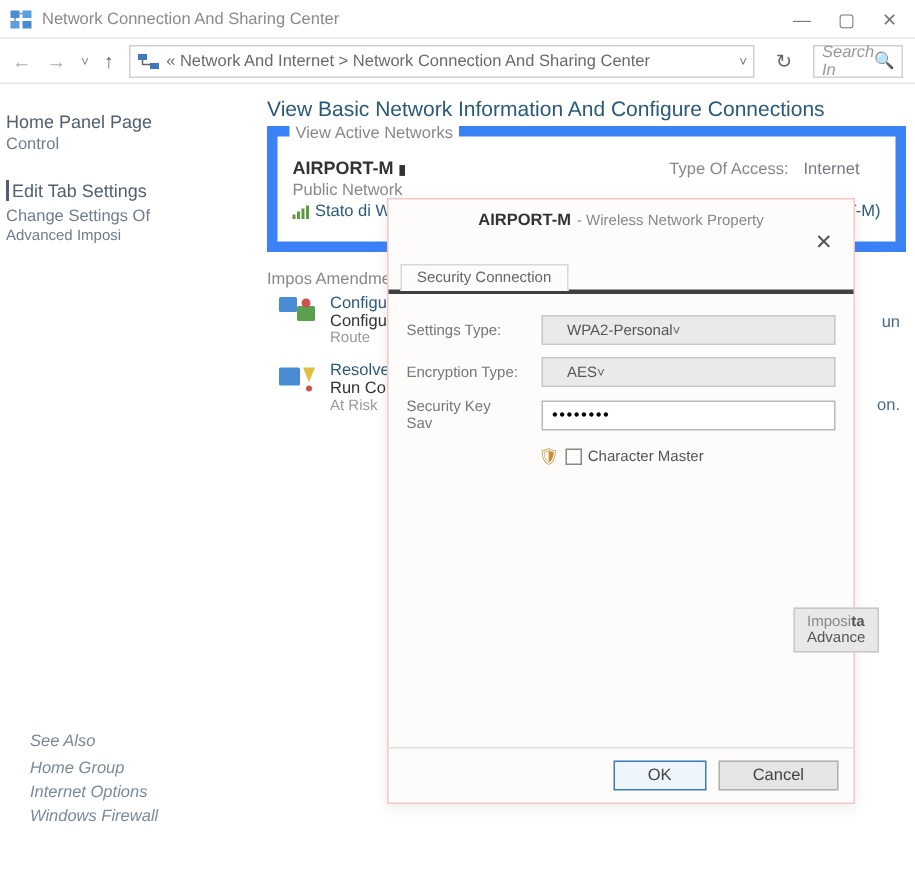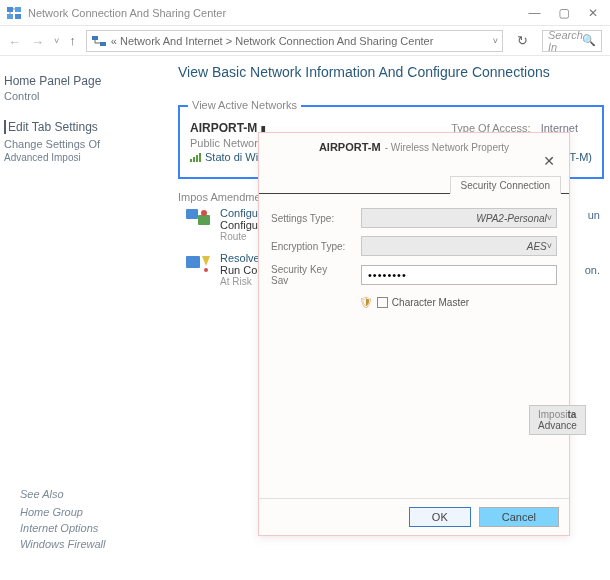--- a/index.html
+++ b/index.html
@@ -28,22 +28,22 @@
     .sidebar { width: 172px; padding: 10px 12px 10px 4px; color: #6f7d8c; }
     .sidebar .home { color: #506070; font-size: 12px; margin-top: 8px; }
     .sidebar .link { color: #6f7d8c; font-size: 11px; margin-top: 2px; }
     .sidebar .section { margin-top: 18px; }
     .sidebar .edit { color: #506070; font-size: 12px; border-left: 2px solid #506070; padding-left: 2px; display: inline-block; }
     .sidebar .bottom { position: absolute; bottom: 30px; left: 20px; }
     .sidebar .bottom div { margin-top: 4px; color: #7b8a99; font-style: italic; }
     .sidebar .seealso { color: #8c9aa8; font-size: 11px; margin-bottom: 6px; }
 
     .main { flex: 1; padding: 8px 6px; position: relative; }
-    .heading { color: #2a5a7a; font-size: 14px; font-weight: 400; margin-bottom: 25px; }
-    .fieldset { border: 2px solid #3b82f6; padding: 8px 10px 14px; position: relative; }
+    .heading { color: #2a5a7a; font-size: 14px; font-weight: 400; margin-bottom: 4px; }
+    .fieldset { border: 7px solid #3b82f6; padding: 8px 10px 14px; position: relative; }
     .legend { position: absolute; top: -8px; left: 8px; background: #fff; padding: 0 4px; color: #888; font-size: 11px; }
 
     .netrow { display: flex; align-items: baseline; margin-top: 6px; }
     .ssid { font-size: 12px; font-weight: 600; color: #333; margin-bottom: 2px; }
     .pub { color: #888; font-size: 11px; }
     .access { color: #888; font-size: 11px; margin-left: auto; padding-right: 10px; }
     .internet { color: #778; font-size: 11px; padding-right: 14px; }
 
     .statusline { display: flex; align-items: center; gap: 4px; margin-top: 2px; font-size: 11px; color: #6aa; }
     .statuslink { color: #2a5a7a; margin-left: auto; font-size: 11px; }
@@ -56,34 +56,34 @@
     .itemtext .t2 { color: #999; font-size: 10px; }
     .rightcol { color: #4a6a8a; font-size: 11px; margin-left: 40px; margin-top: -2px; }
 
     
     .dialog { position: absolute; left: 258px; top: 132px; width: 312px; height: 404px; background: #fdfcfb; border: 1px solid #f0c8c8; box-shadow: 0 2px 8px rgba(150,100,100,0.15); display: flex; flex-direction: column; }
     .dlg-title { display: flex; align-items: center; padding: 8px 10px 6px; flex-direction: column; }
     .dlg-tt { font-size: 11px; color: #333; }
     .dlg-tt b { font-weight: 600; }
     .dlg-sub { color: #888; font-size: 10px; margin-left: 4px; }
     .dlg-close { margin-left: auto; font-size: 14px; color: #555; padding: 0 4px; }
-    .dlg-tabs { display: flex; border-bottom: 1px solid #404040; padding: 0 8px; justify-content: flex-end; }
+    .dlg-tabs { display: flex; border-bottom: 3px solid #404040; padding: 0 8px; }
     .dlg-tab { border: 1px solid #d8d8d8; border-bottom: 1px solid #fdfcfb; background: #fdfcfb; padding: 3px 10px 2px; font-size: 10px; color: #666; position: relative; top: 1px; }
     .dlg-body { padding: 14px 12px; flex: 1; }
     .frow { display: flex; align-items: center; margin-bottom: 8px; gap: 4px; }
     .flabel { width: 86px; color: #777; font-size: 10px; }
-    .fselect { flex: 1; height: 20px; border: 1px solid #c8c8c8; background: #eaeaea; font-size: 10px; padding: 2px 4px; color: #555; display: flex; align-items: center; justify-content: flex-end; font-style: italic; }
+    .fselect { flex: 1; height: 20px; border: 1px solid #c8c8c8; background: #eaeaea; font-size: 10px; padding: 2px 16px; color: #555; display: flex; align-items: center; justify-content: flex-start; }
     .fselect .chev { font-size: 9px; color: #666; }
     .finput { flex: 1; height: 20px; border: 1px solid #b8b8b8; background: #fff; font-size: 11px; padding: 2px 6px; letter-spacing: 1px; }
     .chkrow { display: flex; align-items: center; justify-content: center; gap: 4px; margin-top: 10px; font-size: 10px; color: #555; }
     .shield { color: #c89030; font-size: 11px; }
     .chkbox { width: 11px; height: 11px; border: 1px solid #888; display: inline-block; }
     .advbtn { border: 1px solid #c8c8c8; background: #e8e8e8; padding: 3px 8px; font-size: 10px; color: #555; display: inline-block; position: absolute; bottom: 100px; left: 270px; }
     .dlg-footer { border-top: 1px solid #e0e0e0; padding: 8px 10px; display: flex; justify-content: flex-end; gap: 8px; margin-top: 18px; }
-    .btn { border: 1px solid #b0b0b0; background: #7dd3fc; padding: 3px 22px; font-size: 11px; color: #444; }
+    .btn { border: 1px solid #b0b0b0; background: #e5e5e5; padding: 3px 22px; font-size: 11px; color: #444; }
     .btn.primary { border: 1px solid #3a7abd; background: #eef5fc; }
 
     .sigbars { display: inline-flex; align-items: flex-end; gap: 1px; }
     .sigbars span { width: 2px; background: #5a9b3e; display: inline-block; }
   </style>
 </head>
 <body>
 
 <div class="titlebar">
   <span class="app-icon">

